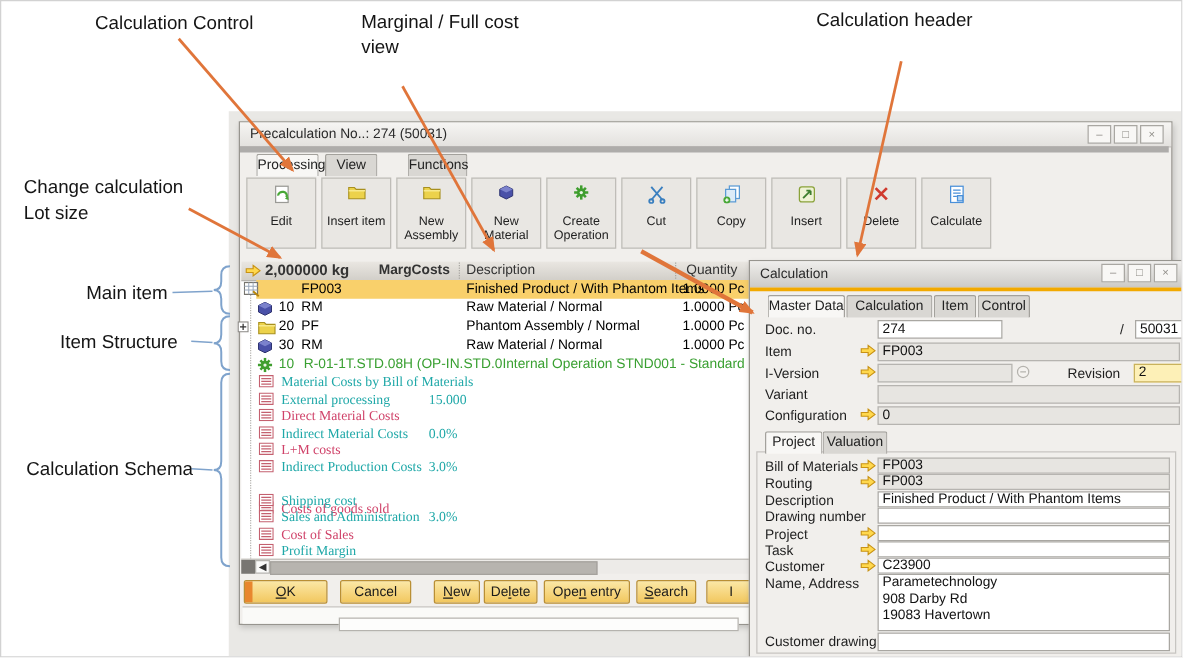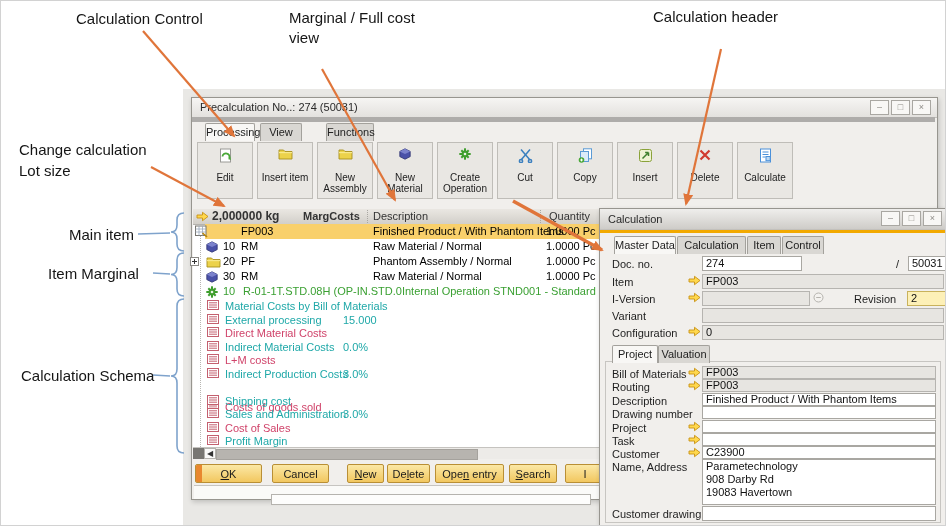--- a/index.html
+++ b/index.html
@@ -26,21 +26,21 @@
   .tbtn .ticon{display:block;height:24px;padding-top:5px;}
   .tbtn .tlabel{display:block;line-height:11px;}
   
   #grid{position:absolute;left:1px;top:111px;width:742px;height:238px;background:#fff;border-bottom:1px solid #c5c3bf;}
   #gridhead{position:absolute;left:0;top:0;width:742px;height:15px;background:linear-gradient(#eae7e2,#d2cfc9);
             border-bottom:1px solid #b5b3ae;font-size:11px;color:#333;}
   .gh{position:absolute;top:1px;line-height:13px;white-space:nowrap;}
   .grow{position:absolute;left:0;width:742px;height:15px;font-size:11px;line-height:15px;white-space:nowrap;}
   .gsel{position:absolute;left:12px;right:0;top:0;bottom:0;background:#f9d06b;}
   .gcell{position:absolute;top:0;line-height:15px;}
-  .srow{position:absolute;left:0;width:600px;height:13.5px;font-size:11px;line-height:13px;white-space:nowrap;}
+  .srow{position:absolute;left:0;width:600px;height:13.5px;font-size:11px;line-height:13px;white-space:nowrap;font-family:Liberation Serif, serif;}
   .teal{color:#1fa8a8;} .red{color:#d0436a;} .green{color:#3aa032;}
   #treeline{position:absolute;left:7px;top:20px;height:218px;border-left:1px dotted #b8b6b2;}
   
   #hscroll{position:absolute;left:1px;top:349px;width:742px;height:11px;background:#edebe8;border-top:1px solid #c5c3bf;}
   .scorner{position:absolute;left:0;top:0;width:11px;height:11px;background:#787672;}
   .sarrow{position:absolute;left:11px;top:0;width:12px;height:11px;background:#fafaf9;border:1px solid #b5b3ae;
           box-sizing:border-box;font-size:8px;line-height:9px;text-align:center;color:#333;}
   .sthumb{position:absolute;left:23px;top:1px;width:260px;height:9px;background:#b7b4af;border:1px solid #9a2;border-color:#a5a29d;}
   
   .fbtn{position:absolute;top:366px;height:19px;background:linear-gradient(#fbe8a6,#f2c75f);
@@ -65,21 +65,21 @@
 <div id="canvas">
   <div id="desktop"></div>
 
   <div class="note" style="left:75px;top:9px;">Calculation Control</div>
   <div class="note" style="left:288px;top:8px;">Marginal / Full cost</div>
   <div class="note" style="left:288px;top:28px;">view</div>
   <div class="note" style="left:652px;top:7px;">Calculation  header</div>
   <div class="note" style="left:18px;top:140px;">Change calculation</div>
   <div class="note" style="left:18px;top:161px;">Lot size</div>
   <div class="note" style="left:68px;top:225px;">Main item</div>
-  <div class="note" style="left:47px;top:264px;">Item Marginal</div>
+  <div class="note" style="left:47px;top:264px;">Item Structure</div>
   <div class="note" style="left:20px;top:366px;">Calculation Schema</div>
 
   <div id="precalc" class="win" style="left:190px;top:96px;width:745px;height:401px;z-index:10;">
     <div class="titlebar">
       <span>Precalculation No..: 274 (50031)</span>
     </div>
     <div class="winctl" style="right:6px;" id="precalc-ctl">
         <span class="wbtn">–</span>
         <span class="wbtn">□</span>
         <span class="wbtn">×</span>

